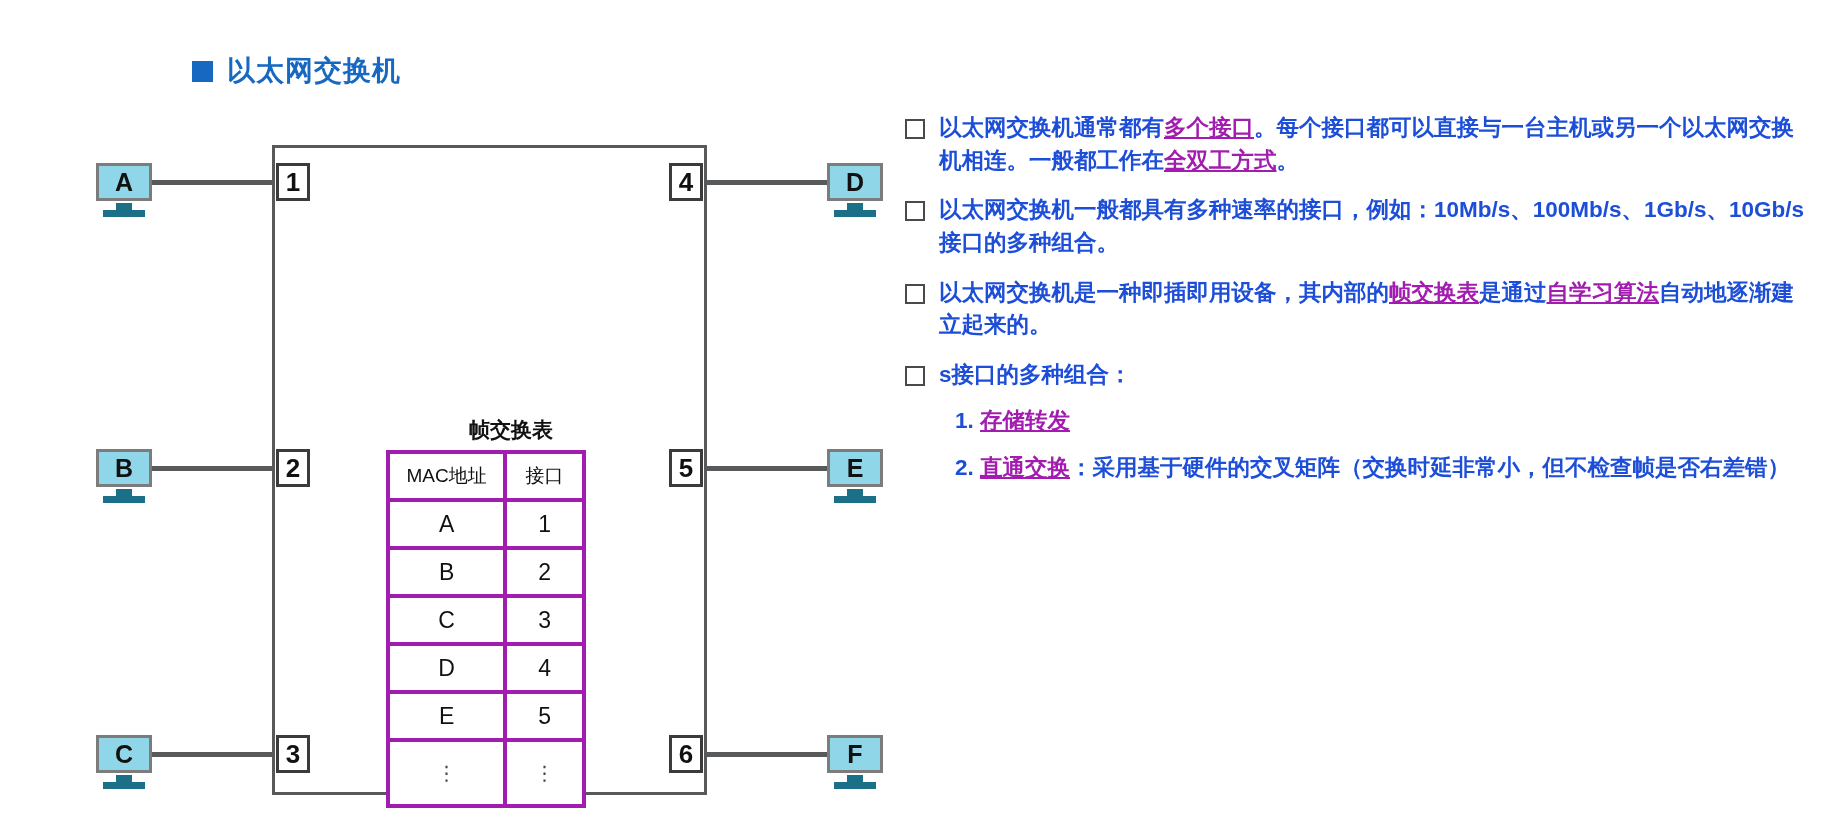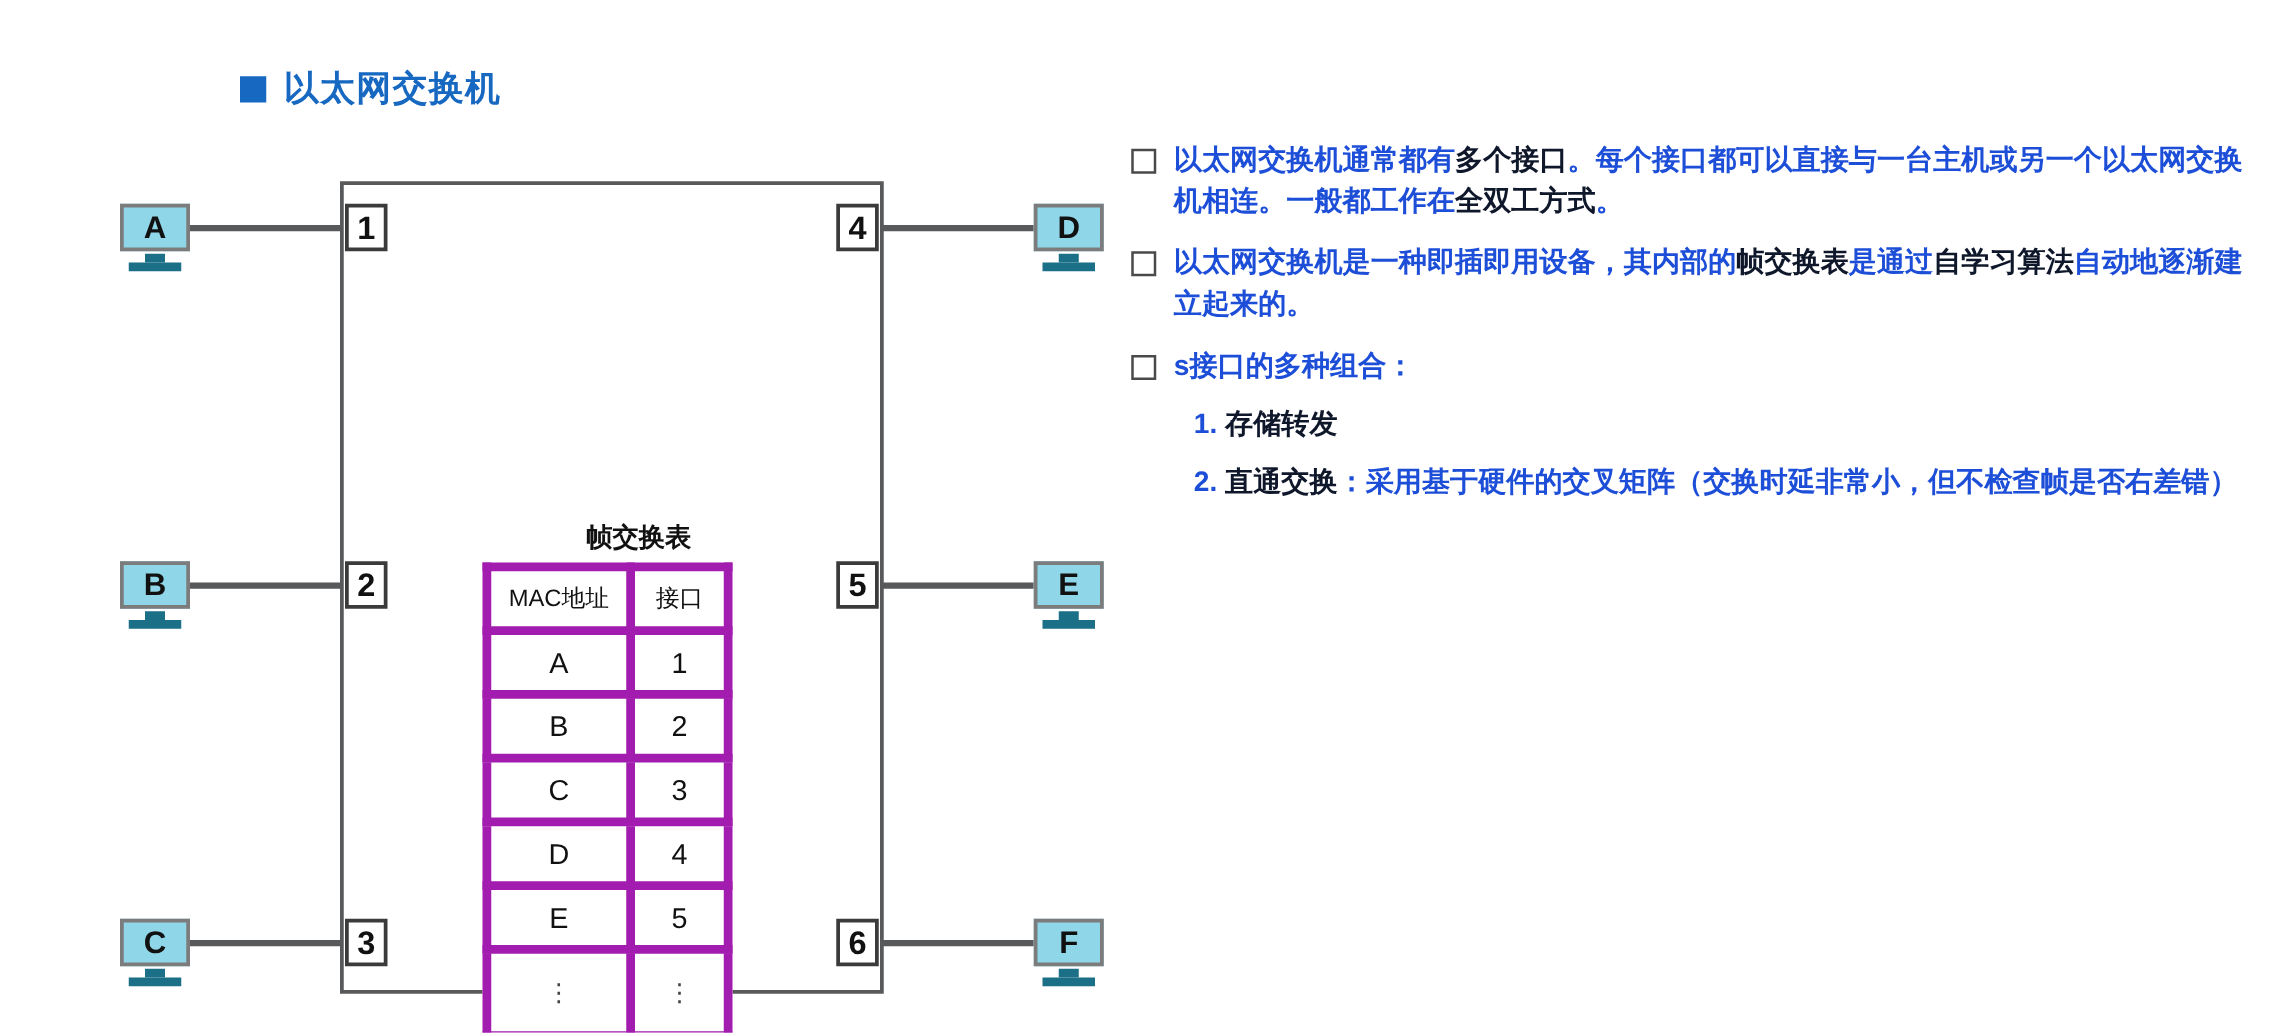--- a/index.html
+++ b/index.html
@@ -115,21 +115,21 @@
   }
   #frame-table {
     position: absolute;
     left: 386px;
     top: 450px;
     width: 200px;
     border-collapse: collapse;
     background: #ffffff;
   }
   #frame-table th, #frame-table td {
-    border: 7px solid #a21caf;
+    border: 4px solid #a21caf;
     text-align: center;
     font-size: 21px;
     color: #111;
     padding: 0;
     height: 44px;
     margin-top: 36px;
   }
   #frame-table th {
     font-size: 19px;
     font-weight: normal;
@@ -166,21 +166,21 @@
     line-height: 1.45;
     color: #1a1a1a;
   }
   .sub {
     margin-left: 16px;
     font-size: 22.5px;
     font-weight: bold;
     line-height: 1.45;
     margin-top: 14px;
   }
-  .red { color: #0f172a; }
+  .red { color: #a21caf; text-decoration: underline; }
   .blk { color: #1d4ed8; }
 </style>
 </head>
 <body>
 
 <div id="title-row">
   <div id="title-bullet"></div>
   <div id="title-text">以太网交换机</div>
 </div>
 
@@ -271,20 +271,26 @@
         </tr>
       </tbody>
   </table>
 </div>
 
 <div id="notes">
     <div class="note">
       <div class="checkbox"></div>
       <div style="flex: 1 1 0%;">
         <div class="note-body"><span class="blk">以太网交换机通常都有</span><span class="red">多个接口</span><span class="blk">。每个接口都可以直接与一台主机或另一个以太网交换机相连。一般都工作在</span><span class="red">全双工方式</span><span class="blk">。</span></div>
+      </div>
+    </div>
+    <div class="note">
+      <div class="checkbox"></div>
+      <div style="flex: 1 1 0%;">
+        <div class="note-body"><span class="blk">以太网交换机一般都具有多种速率的接口，例如：10Mb/s、100Mb/s、1Gb/s、10Gb/s接口的多种组合。</span></div>
       </div>
     </div>
     <div class="note">
       <div class="checkbox"></div>
       <div style="flex: 1 1 0%;">
         <div class="note-body"><span class="blk">以太网交换机是一种即插即用设备，其内部的</span><span class="red">帧交换表</span><span class="blk">是通过</span><span class="red">自学习算法</span><span class="blk">自动地逐渐建立起来的。</span></div>
       </div>
     </div>
     <div class="note">
       <div class="checkbox"></div>

